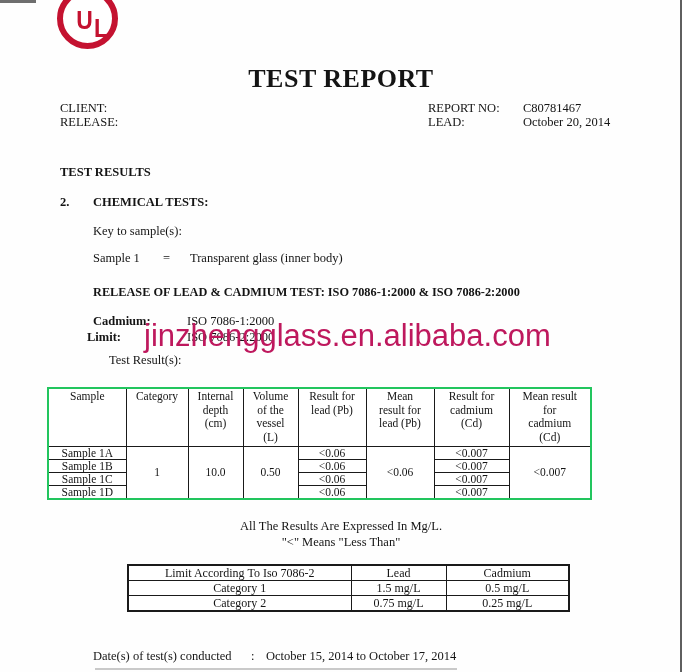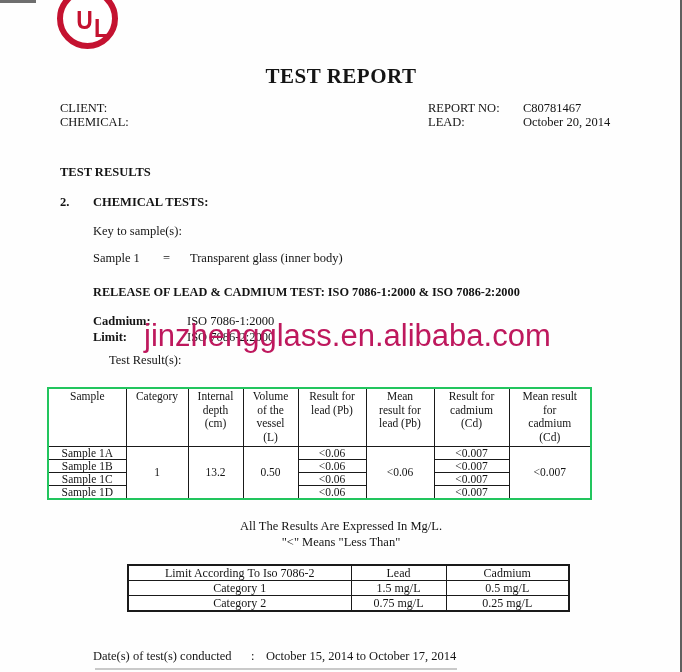--- a/index.html
+++ b/index.html
@@ -40,21 +40,21 @@
     font-size:26px;
     line-height:1;
     transform: scaleX(0.88);
   }
   .ul-logo .u { left:12px; top:13px; }
   .ul-logo .l { left:30px; top:21px; }
 
   .doc-title {
     position:absolute; top:64px; left:0;
     width:100%; text-align:center;
-    font-size:21px; font-weight:bold; letter-spacing:0.5px;
+    font-size:26px; font-weight:bold; letter-spacing:0.5px;
   }
 
   .hdr-left { position:absolute; left:60px; top:101px; }
   .hdr-right { position:absolute; left:428px; top:101px; }
   .hdr-right .lab { display:inline-block; width:95px; }
 
   .watermark {
     position:absolute; left:144px; top:318px;
     font-family:"Liberation Sans","DejaVu Sans",sans-serif;
     font-size:31px; font-weight:400;
@@ -87,21 +87,21 @@
 
   <div class="ul-logo">
     <span class="u">U</span>
     <span class="l">L</span>
   </div>
 
   <div class="doc-title">TEST REPORT</div>
 
   <div class="hdr-left">
     <div>CLIENT:</div>
-    <div>CHEMICAL:</div>
+    <div>RELEASE:</div>
   </div>
 
   <div class="hdr-right">
     <div class="nowrap">
       <span class="lab">REPORT NO:</span><span>C80781467</span>
     </div>
     <div class="nowrap">
       <span class="lab">LEAD:</span><span>October 20, 2014</span>
     </div>
   </div>
@@ -114,21 +114,21 @@
   <div class="abs" style="left:93px; top:224px;">Key to sample(s):</div>
 
   <div class="abs nowrap" style="left:93px; top:251px;">
     <span style="display:inline-block; width:70px;">Sample 1</span><span style="display:inline-block; width:27px;">=</span><span>Transparent glass (inner body)</span>
   </div>
 
   <div class="abs bold nowrap" style="left:93px; top:285px; font-size:12.3px;">RELEASE OF LEAD &amp; CADMIUM TEST: ISO 7086-1:2000 &amp; ISO 7086-2:2000</div>
 
   <div class="abs bold" style="left:93px; top:314px;">Cadmium:</div>
   <div class="abs" style="left:187px; top:314px;">ISO 7086-1:2000</div>
-  <div class="abs bold" style="left:93px; top:330px;text-align:right;">Limit:</div>
+  <div class="abs bold" style="left:87px; top:330px;text-align:right;">Limit:</div>
   <div class="abs" style="left:187px; top:330px;">ISO 7086-2:2000</div>
 
   <div class="watermark">jinzhengglass.en.alibaba.com</div>
 
   <div class="abs" style="left:109px; top:353px;">Test Result(s):</div>
 
   <table class="results-table">
     <colgroup>
       <col style="width:78px">
         <col style="width:62px">
@@ -159,21 +159,21 @@
 cadmium
 (Cd)</td>
       <td class="head">Mean result
 for
 cadmium
 (Cd)</td>
     </tr>
     <tr>
       <td class="cell">Sample 1A</td>
       <td class="cell" rowspan="4">1</td>
-      <td class="cell" rowspan="4">13.2</td>
+      <td class="cell" rowspan="4">10.0</td>
       <td class="cell" rowspan="4">0.50</td>
       <td class="cell">&lt;0.06</td>
       <td class="cell" rowspan="4">&lt;0.06</td>
       <td class="cell">&lt;0.007</td>
       <td class="cell" rowspan="4">&lt;0.007</td>
     </tr>
     <tr>
       <td class="cell">Sample 1B</td>
       <td class="cell">&lt;0.06</td>
       <td class="cell">&lt;0.007</td>

